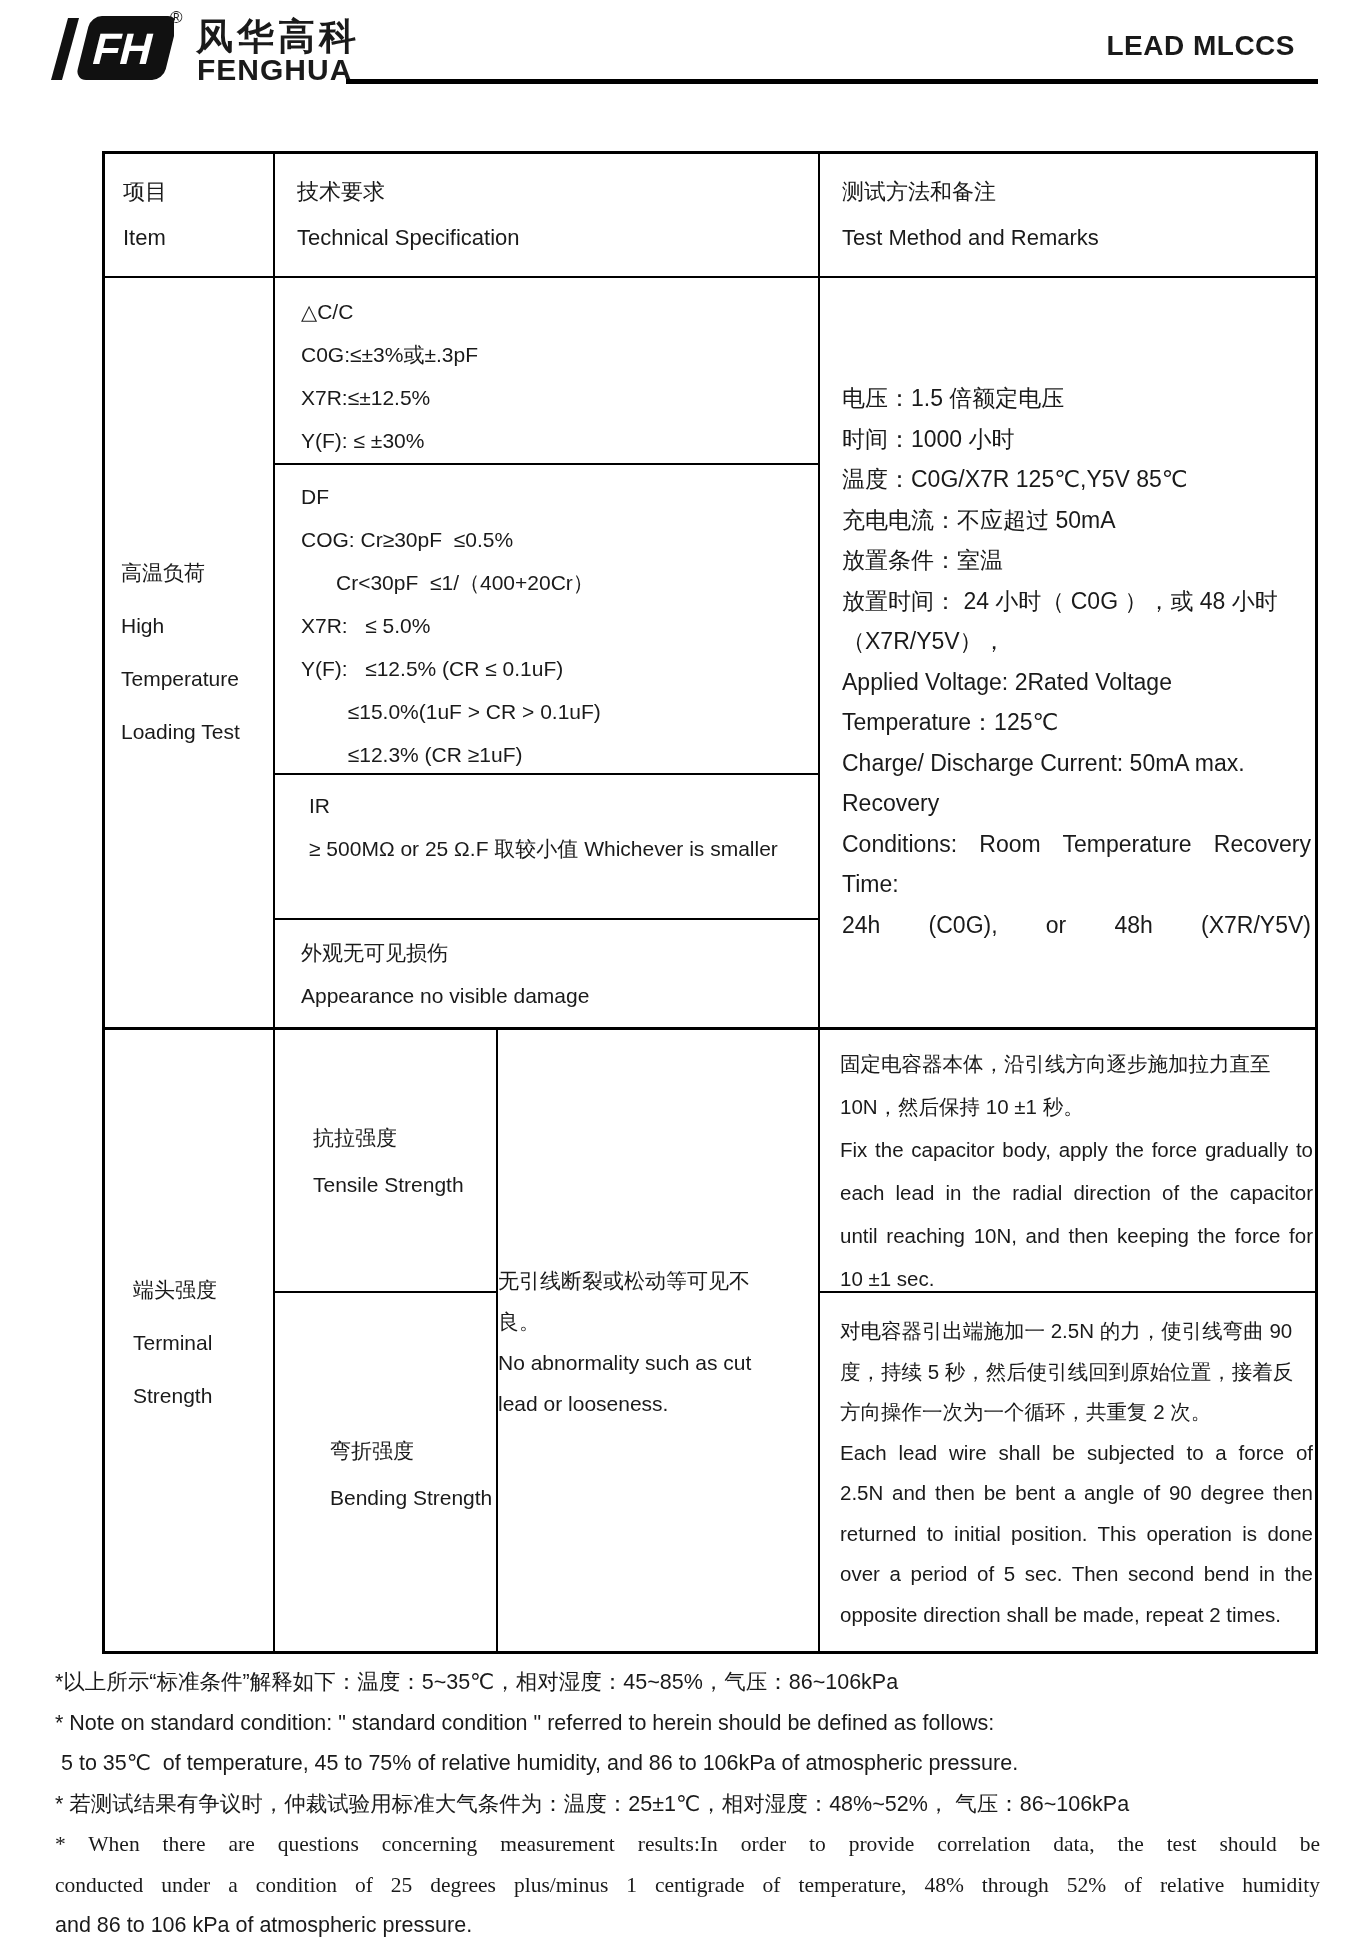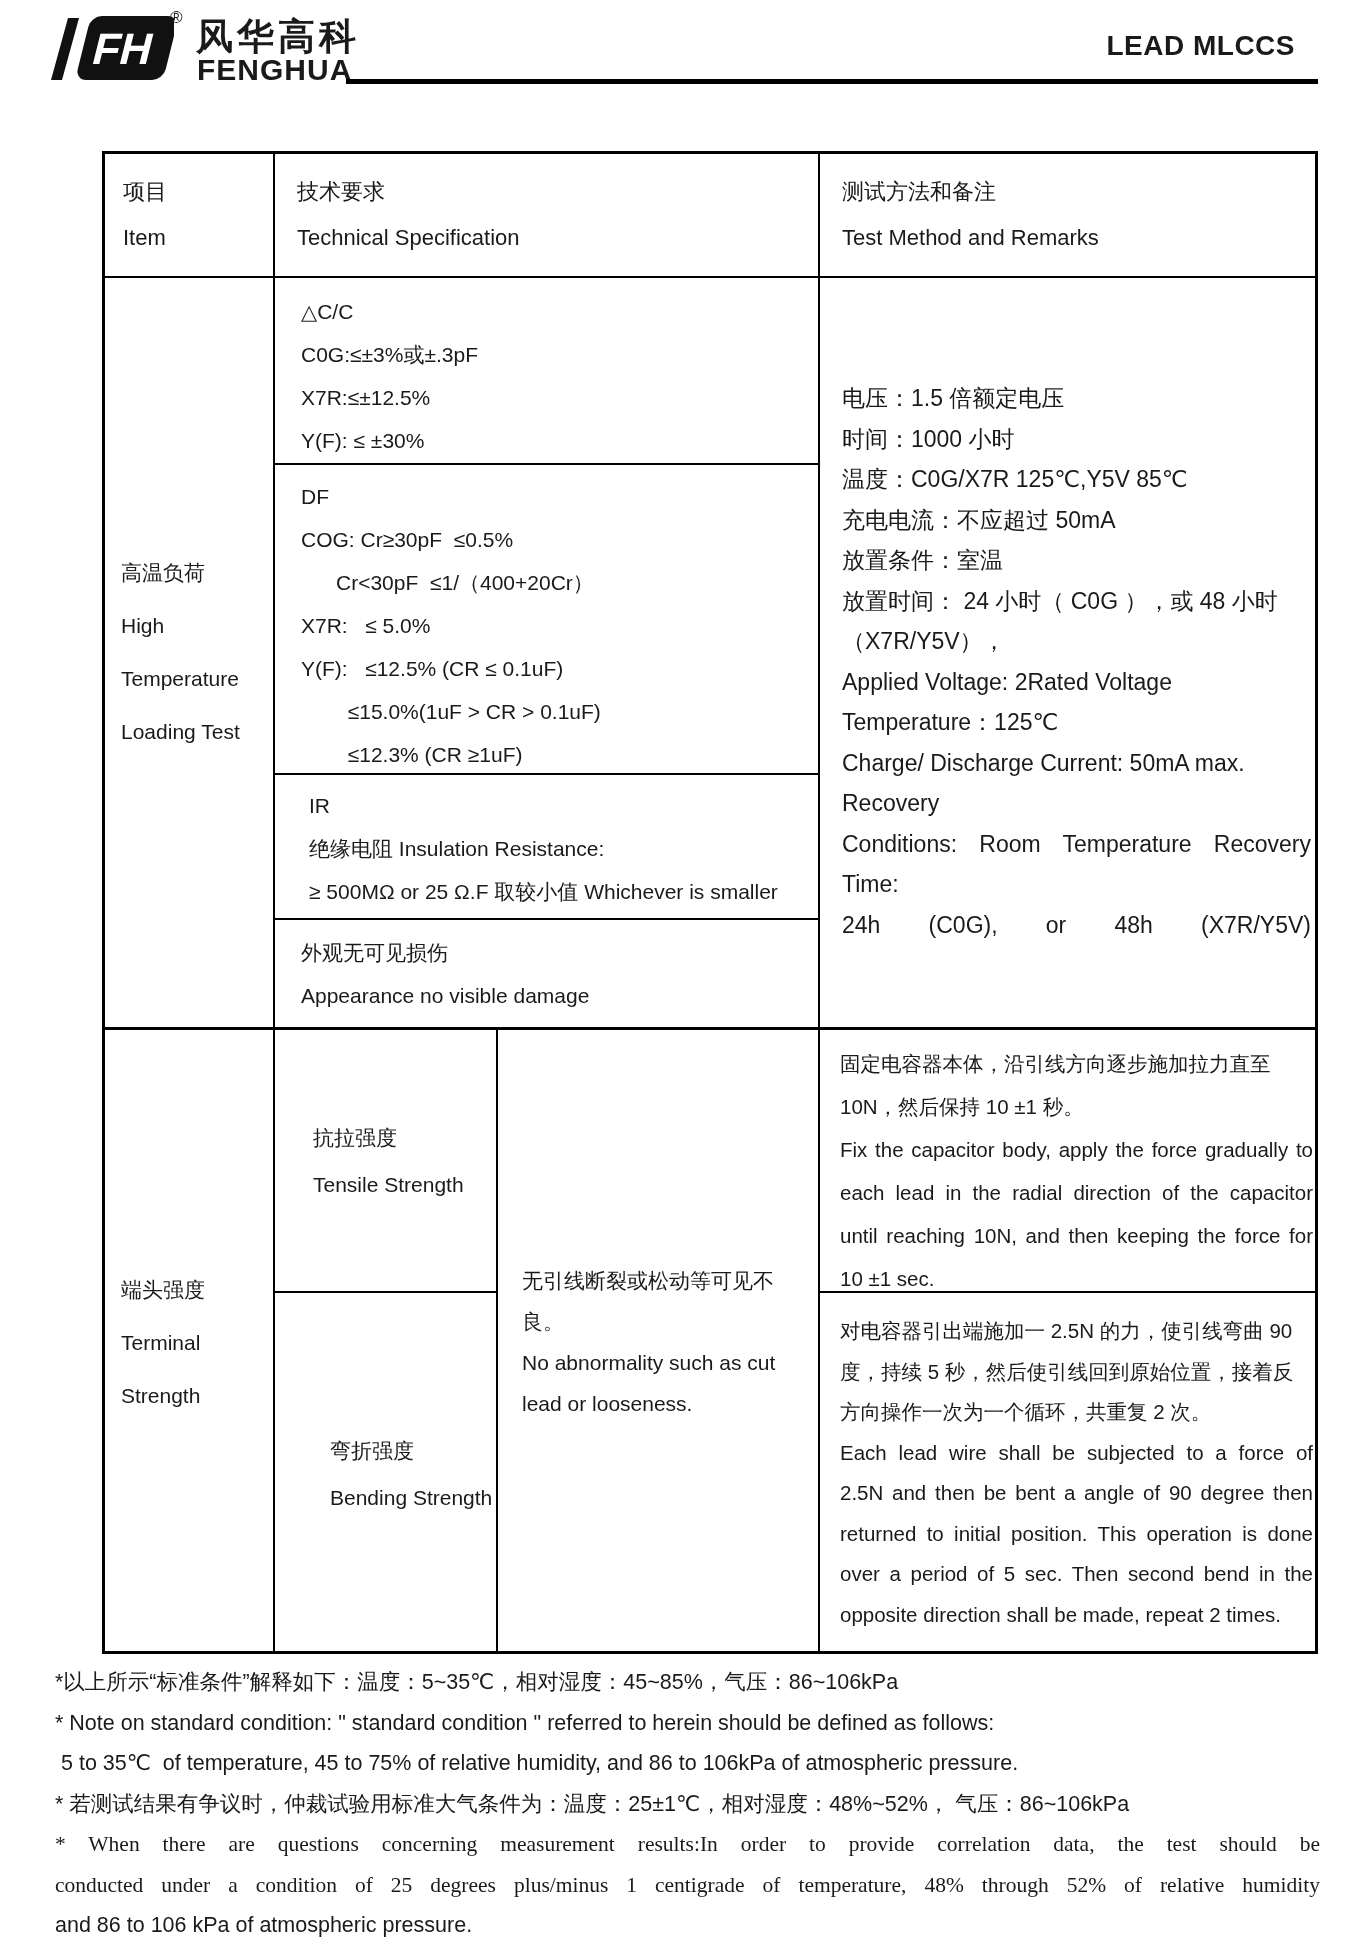--- a/index.html
+++ b/index.html
@@ -103,21 +103,20 @@
       <div class="ln">COG: Cr≥30pF  ≤0.5%</div>
       <div class="ln">      Cr&lt;30pF  ≤1/（400+20Cr）</div>
       <div class="ln">X7R:   ≤ 5.0%</div>
       <div class="ln">Y(F):   ≤12.5% (CR ≤ 0.1uF)</div>
       <div class="ln">        ≤15.0%(1uF &gt; CR &gt; 0.1uF)</div>
       <div class="ln">        ≤12.3% (CR ≥1uF)</div>
     </div>
 
   <div class="cell spec" style="left:283px;top:775px;width:541px;height:143px;padding:9px 0 0 26px;">
       <div class="ln">IR</div>
-      <div class="ln">绝缘电阻 Insulation Resistance:</div>
       <div class="ln">≥ 500MΩ or 25 Ω.F 取较小值 Whichever is smaller</div>
     </div>
 
   <div class="cell spec" style="left:275px;top:920px;width:541px;height:107px;padding:11px 0 0 26px;">
       <div class="ln">外观无可见损伤</div>
       <div class="ln">Appearance no visible damage</div>
     </div>
 
   <div class="cell m1" style="left:820px;top:278px;width:495px;height:748px;">
       <div class="ln">电压：1.5 倍额定电压</div>
@@ -127,37 +126,37 @@
       <div class="ln">放置条件：室温</div>
       <div class="ln">放置时间： 24 小时（ C0G ），或 48 小时</div>
       <div class="ln">（X7R/Y5V），</div>
       <div class="ln">Applied Voltage: 2Rated Voltage</div>
       <div class="ln">Temperature：125℃</div>
       <div class="ln">Charge/ Discharge Current: 50mA max. Recovery</div>
       <div class="ln">Conditions: Room Temperature Recovery Time:</div>
       <div class="ln">24h (C0G), or 48h (X7R/Y5V)</div>
     </div>
 
-  <div class="cell item-cell vcenter" style="left:105px;top:1030px;width:166px;height:624px;padding-left:16px;">
+  <div class="cell item-cell vcenter" style="left:105px;top:1030px;width:166px;height:624px;padding-left:28px;">
       <div class="ln">端头强度</div>
       <div class="ln">Terminal</div>
       <div class="ln">Strength</div>
     </div>
 
   <div class="cell lbl vcenter" style="left:275px;top:1030px;width:221px;height:261px;padding-left:38px;">
       <div class="ln">抗拉强度</div>
       <div class="ln">Tensile Strength</div>
     </div>
 
   <div class="cell lbl vcenter" style="left:275px;top:1293px;width:221px;height:361px;padding-left:26px;margin-left:29px;">
       <div class="ln">弯折强度</div>
       <div class="ln">Bending Strength</div>
     </div>
 
-  <div class="cell crit vcenter" style="left:498px;top:1030px;width:320px;height:624px;padding-left:24px;">
+  <div class="cell crit vcenter" style="left:498px;top:1030px;width:320px;height:624px;">
       <div class="ln">无引线断裂或松动等可见不</div>
       <div class="ln">良。</div>
       <div class="ln">No abnormality such as cut</div>
       <div class="ln">lead or looseness.</div>
     </div>
 
   <div class="cell mt" style="left:820px;top:1030px;width:495px;height:261px;">
       <div class="ln">固定电容器本体，沿引线方向逐步施加拉力直至</div>
       <div class="ln">10N，然后保持 10 ±1 秒。</div>
       <div class="ln">Fix the capacitor body, apply the force gradually to</div>

